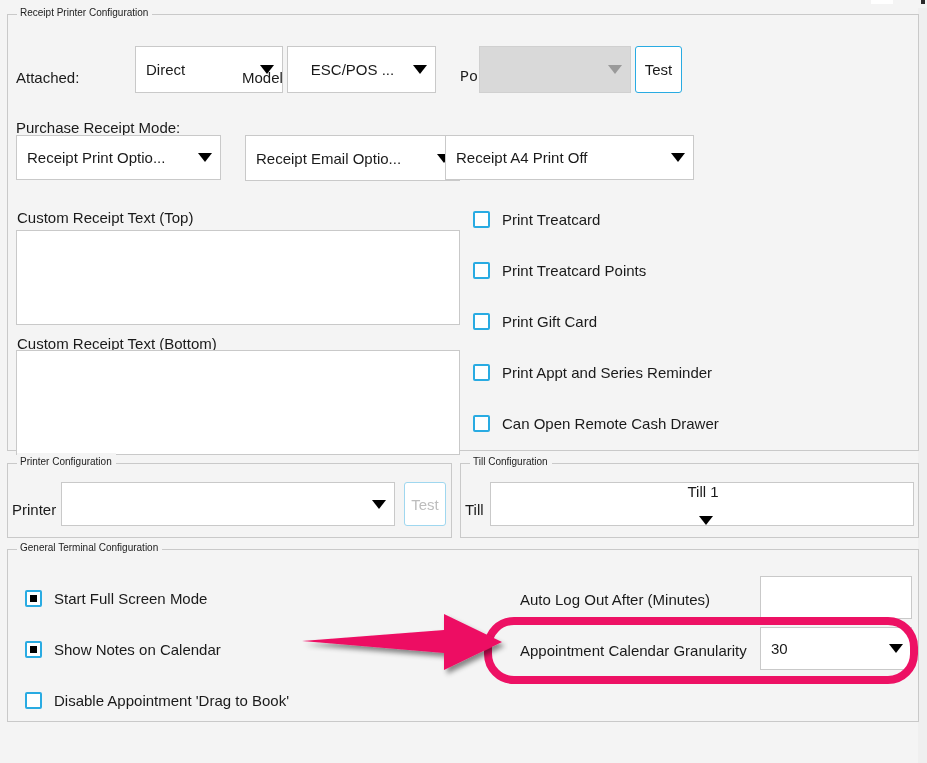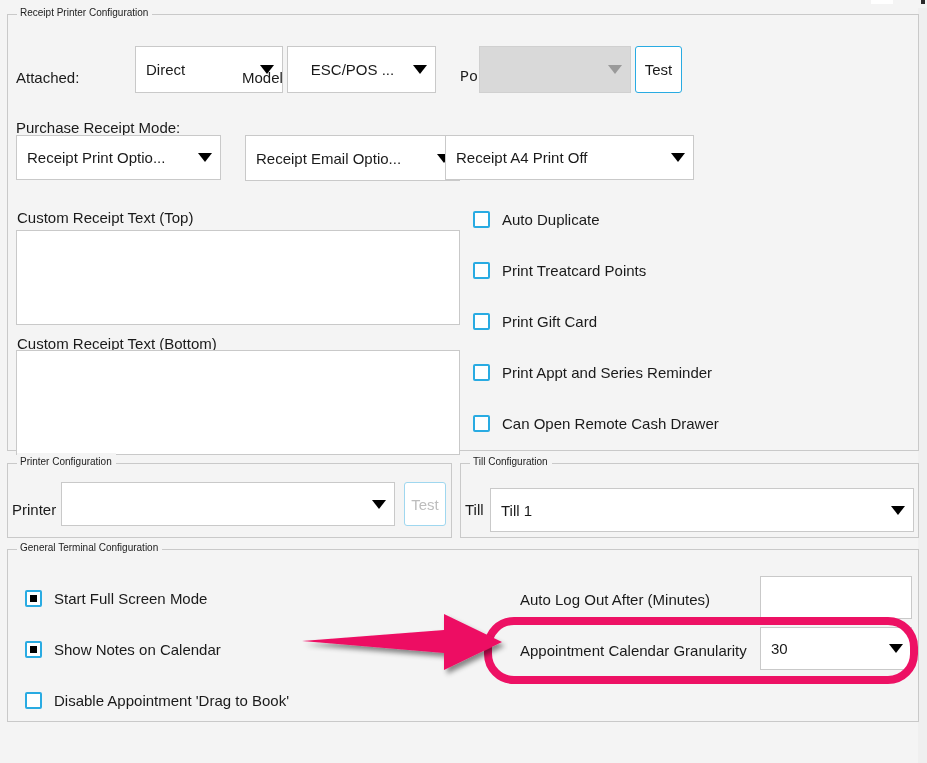--- a/index.html
+++ b/index.html
@@ -233,21 +233,21 @@
     </div>
 
     <div class="label" style="left:9px; top:195px;">Custom Receipt Text (Top)</div>
     <div class="textarea" style="left:8px; top:215px; width:444px; height:95px;"></div>
 
     <div class="label" style="left:9px; top:321px;">Custom Receipt Text (Bottom)</div>
     <div class="textarea" style="left:8px; top:335px; width:444px; height:105px;"></div>
 
     <div class="cbrow" style="left:465px; top:196px;">
       <span class="cbox"></span>
-      <span class="cblabel">Auto Duplicate</span>
+      <span class="cblabel">Print Treatcard</span>
     </div>
 
     <div class="cbrow" style="left:465px; top:247px;">
       <span class="cbox"></span>
       <span class="cblabel">Print Treatcard Points</span>
     </div>
 
     <div class="cbrow" style="left:465px; top:298px;">
       <span class="cbox"></span>
       <span class="cblabel">Print Gift Card</span>
@@ -275,21 +275,21 @@
     </div>
 
     <div class="btn disabled" style="left:396px; top:18px; width:42px; height:44px;">Test</div>
   </div>
 
   <div class="group" style="left:460px; top:463px; width:459px; height:75px;">
     <div class="legend">Till Configuration</div>
 
     <div class="label" style="left:4px; top:38px;">Till</div>
 
-    <div class="combo" style="left:29px; top:24px; width:424px; height:44px;">
+    <div class="combo" style="left:29px; top:18px; width:424px; height:44px;flex-direction:column;">
       <span class="cval">Till 1</span>
       <span class="arrow"></span>
     </div>
   </div>
 
   <div class="group" style="left:7px; top:549px; width:912px; height:173px;">
     <div class="legend">General Terminal Configuration</div>
 
     <div class="cbrow" style="left:17px; top:91px;">
       <span class="cbox checked"></span>

